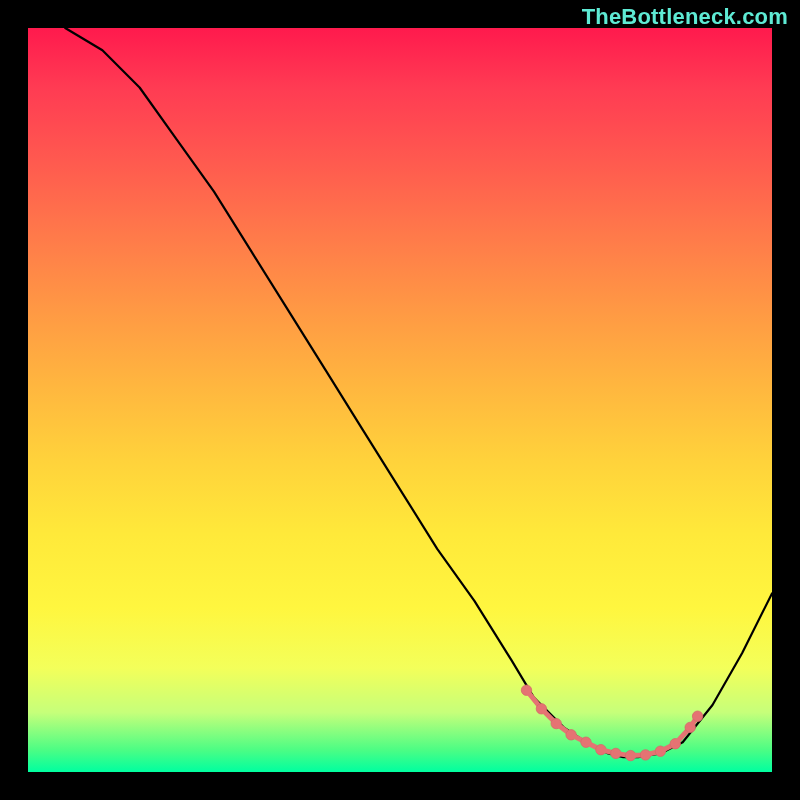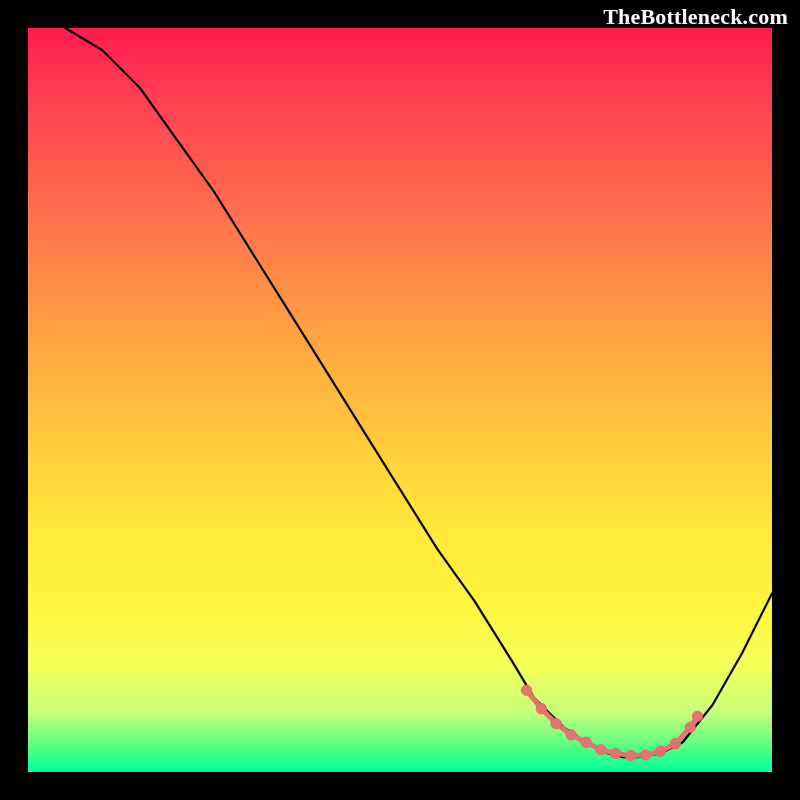--- a/index.html
+++ b/index.html
@@ -23,24 +23,24 @@
       #f3ff5a 86%,
       #c6ff7a 92%,
       #4dfd84 97%,
       #00ffa0 100%
     );
   }
   .watermark {
     position: absolute;
     top: 4px;
     right: 12px;
-    font-family: Liberation Serif, serif;
+    font-family: Liberation Sans, sans-serif;
     font-size: 22px;
     font-weight: 600;
-    color: #ffffff;
+    color: #5eead4;
     letter-spacing: 0.2px;
     margin-left: 12px;
   }
   svg.plot {
     position: absolute;
     left: 0; top: 0;
     width: 744px; height: 744px;
     overflow: visible;
   }
   .curve {

